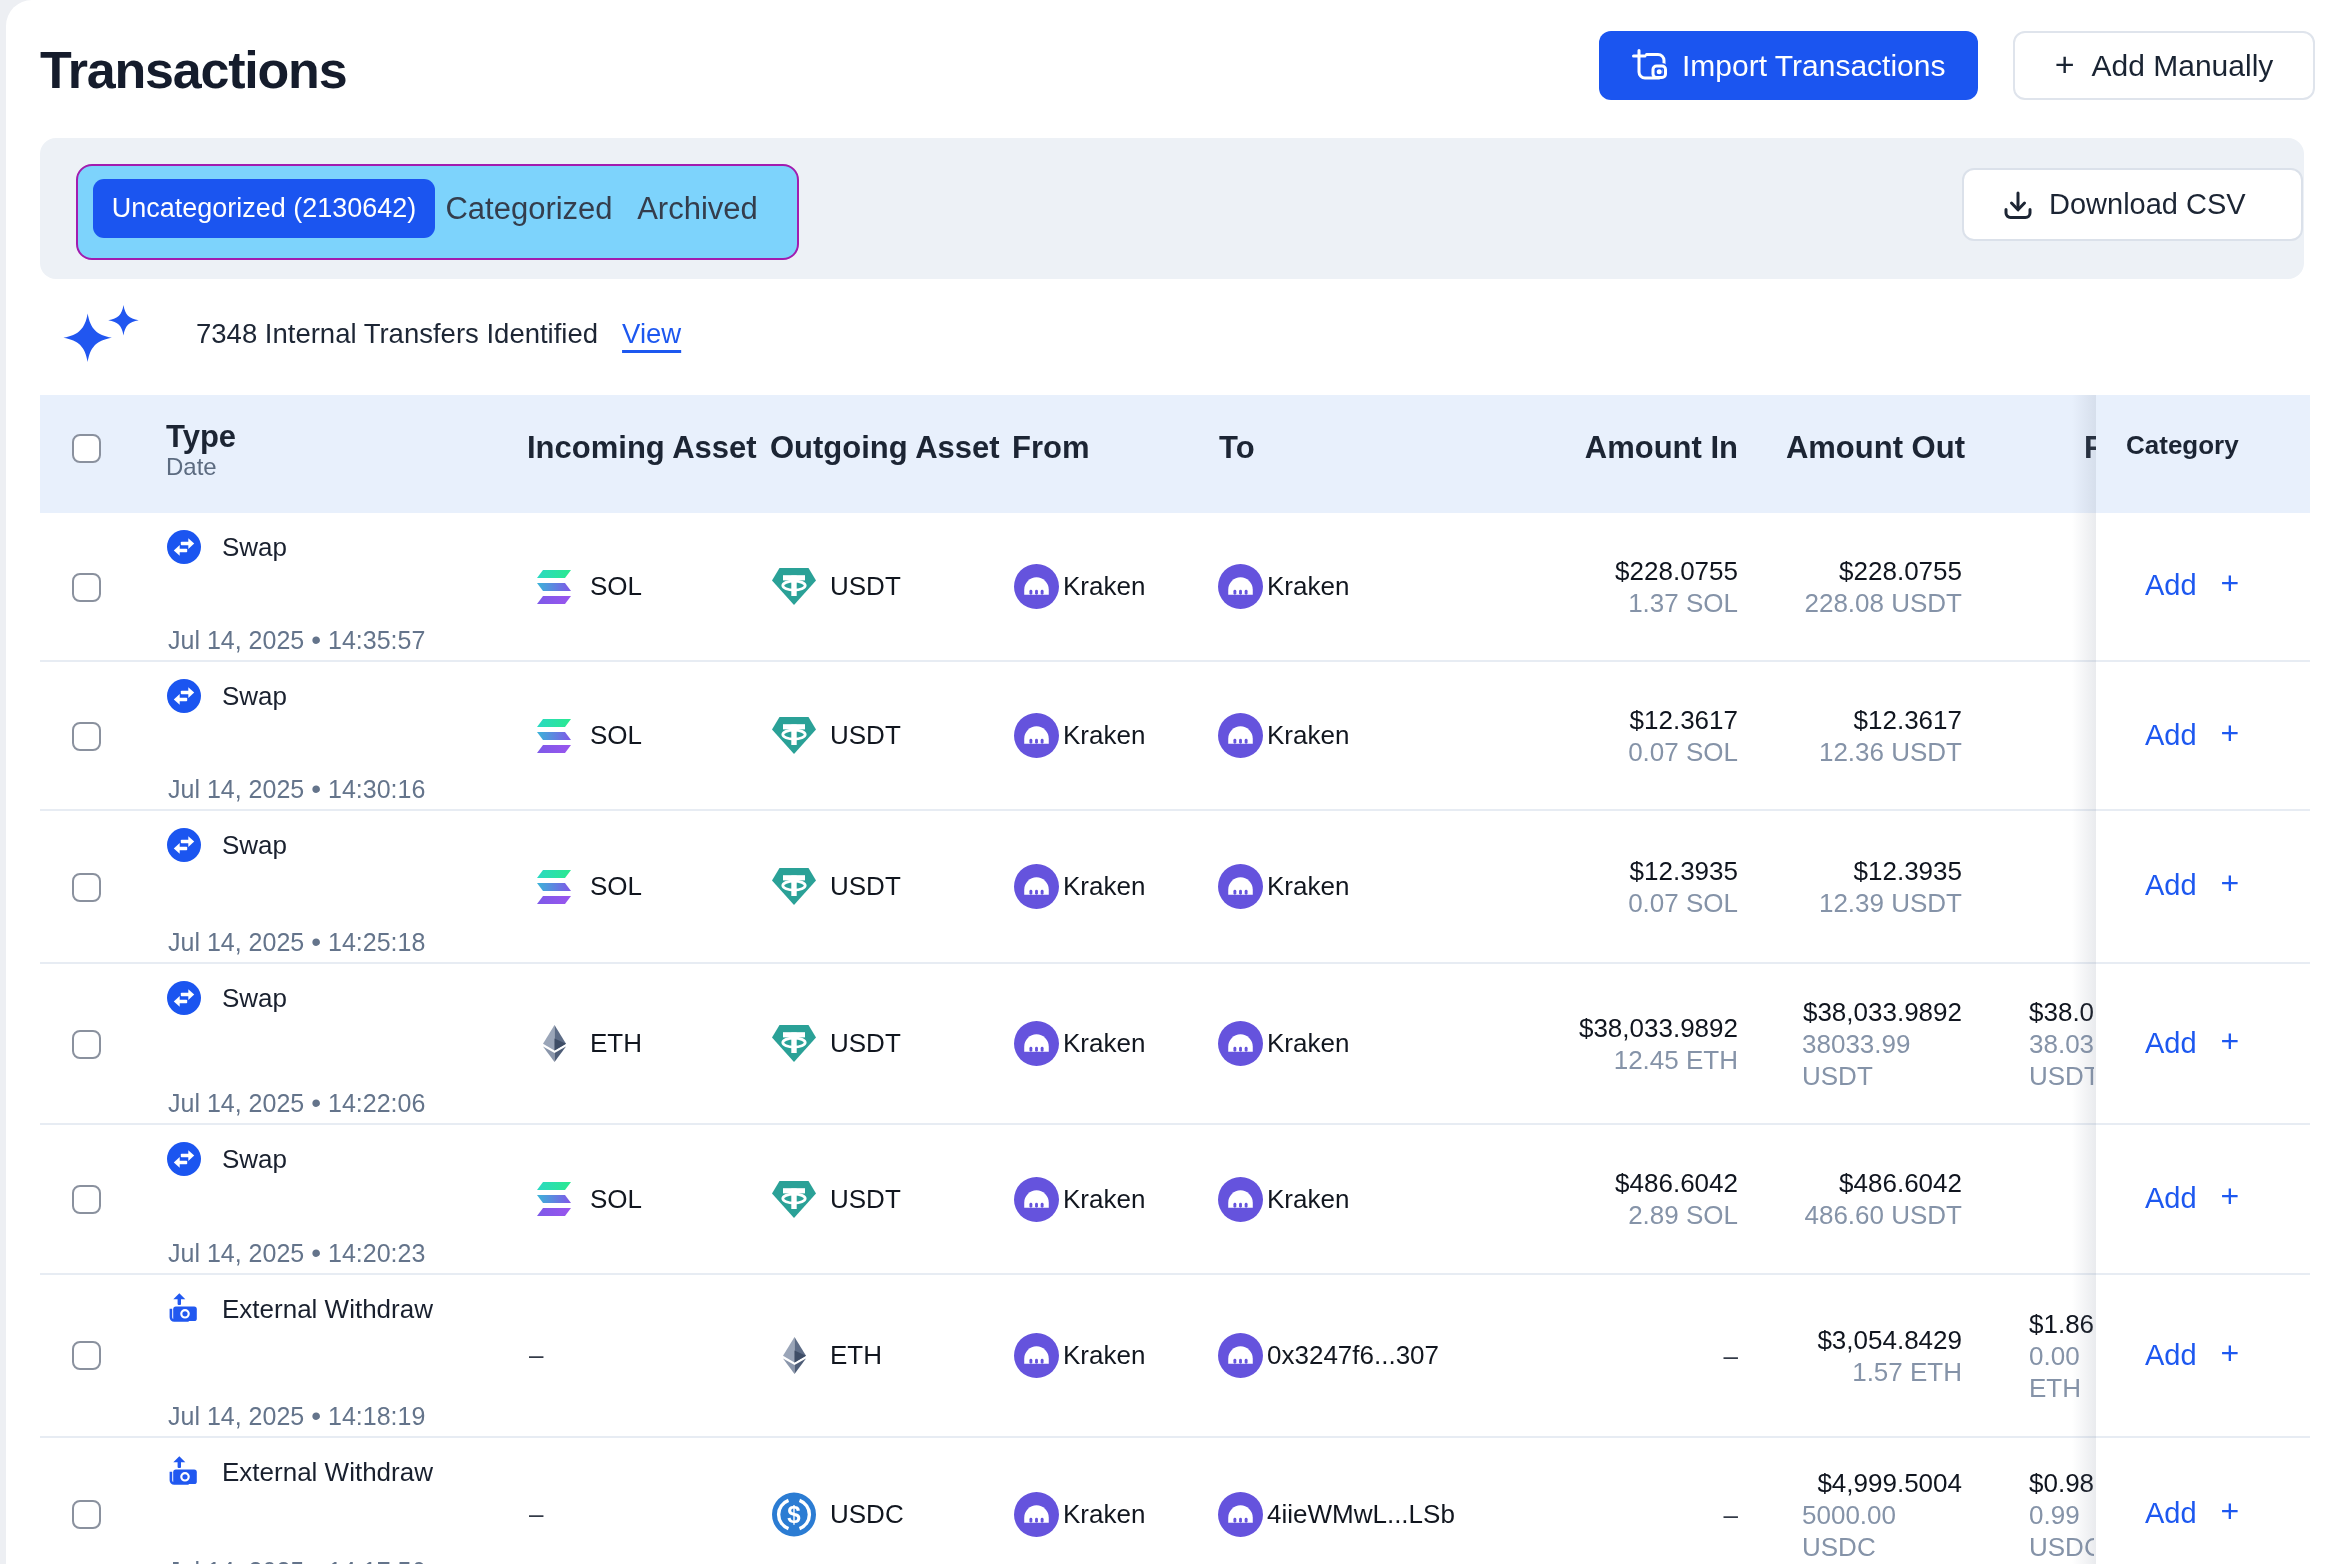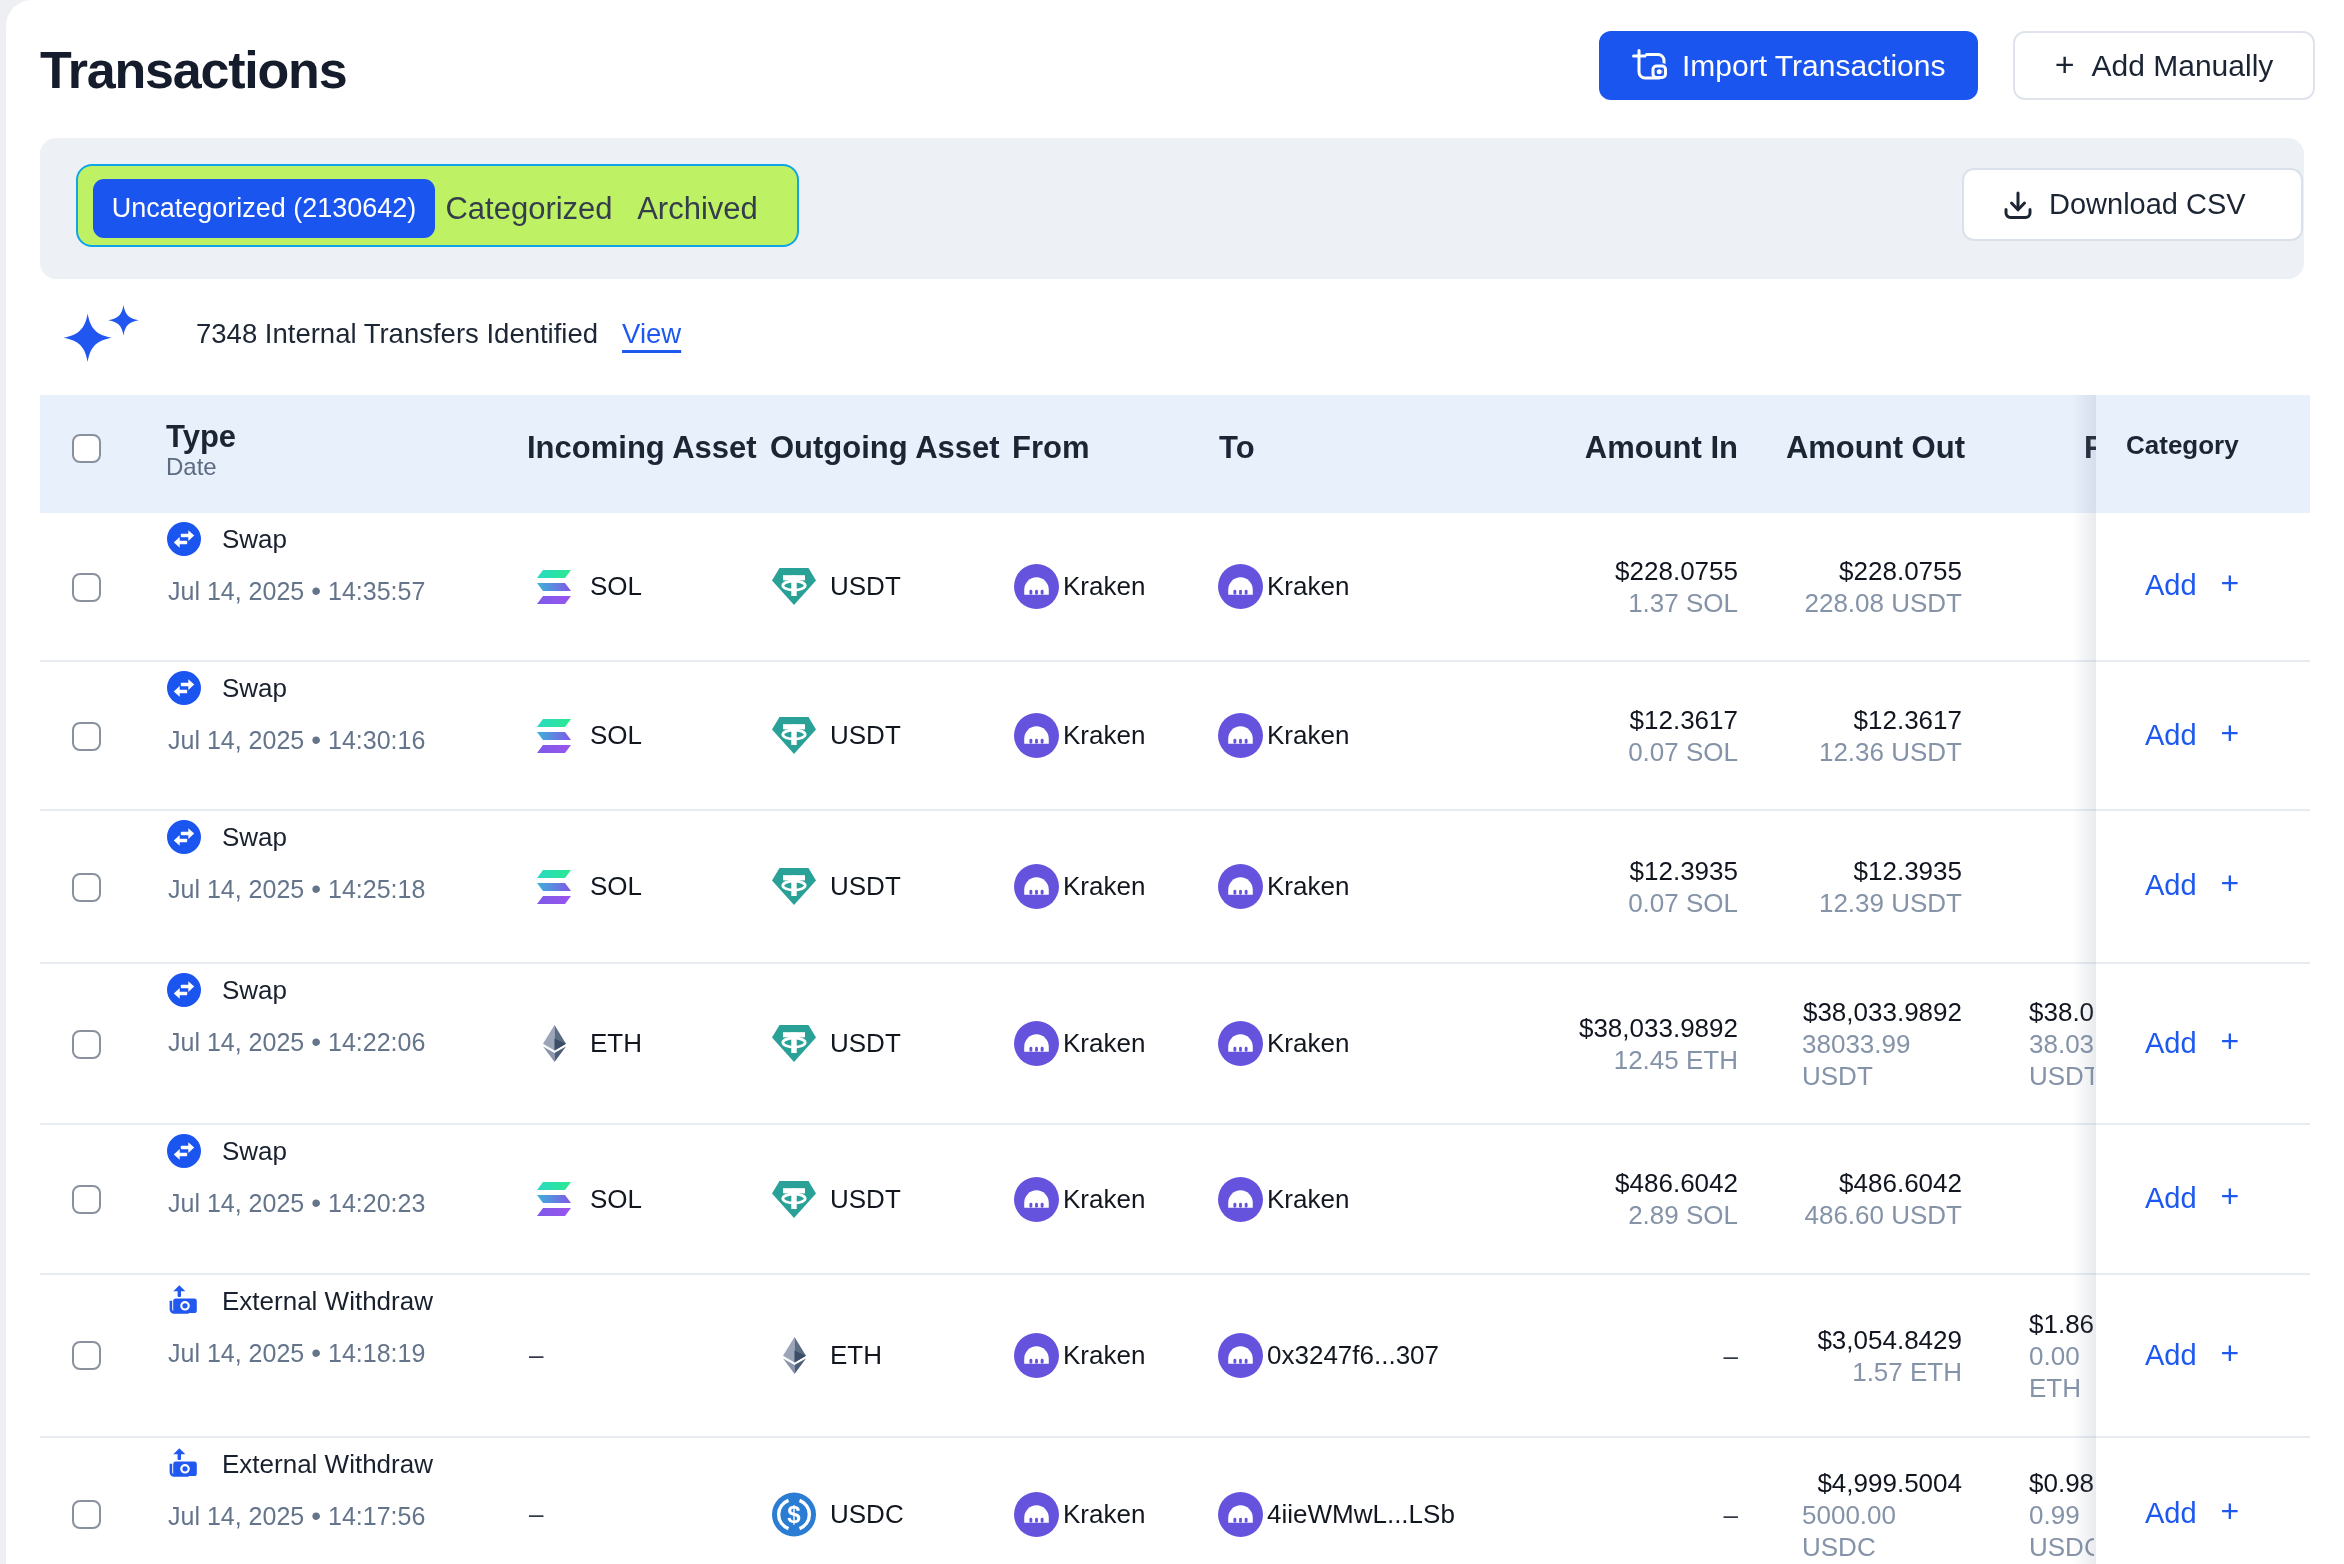--- a/index.html
+++ b/index.html
@@ -1,39 +1,39 @@
 <!DOCTYPE html>
 <html><head><meta charset="utf-8"><style>
 *{margin:0;padding:0;box-sizing:border-box}
 html,body{width:2344px;height:1564px;overflow:hidden;background:#edeff3;font-family:"Liberation Sans",sans-serif;-webkit-font-smoothing:antialiased}
 .card{position:absolute;left:6px;top:0;width:2338px;height:1564px;background:#fff;border-top-left-radius:26px}
 .title{position:absolute;left:40px;top:40px;font-size:52px;font-weight:700;color:#151c2c;letter-spacing:-1.2px}
 .btn-import{position:absolute;left:1599px;top:31px;width:379px;height:69px;background:#1b55f0;border-radius:12px;display:flex;align-items:center;padding-left:30px;gap:13px;color:#fff;font-size:30px;font-weight:500}
 .btn-addman{position:absolute;left:2013px;top:31px;width:302px;height:69px;background:#fff;border:2px solid #dfe4ec;border-radius:12px;display:flex;align-items:center;justify-content:center;gap:17px;color:#1a2433;font-size:30px;font-weight:500}
 .btn-addman .plus{font-size:34px;font-weight:400;margin-top:-3px}
 .filterbar{position:absolute;left:40px;top:138px;width:2264px;height:141px;background:#edf1f6;border-radius:16px}
-.tabbar{position:absolute;left:36px;top:26px;width:723px;height:83px;background:#bef264;border:2px solid #0ea5e9;border-radius:16px}
+.tabbar{position:absolute;left:36px;top:26px;width:723px;height:96px;background:#7dd3fc;border:2px solid #a21caf;border-radius:16px}
 .pill{position:absolute;left:15px;top:13px;width:342px;height:59px;background:#1b55f0;border-radius:11px;color:#fff;font-size:27px;font-weight:500;display:flex;align-items:center;justify-content:center}
 .tab{position:absolute;top:0;height:85px;display:flex;align-items:center;justify-content:center;color:#343d4c;font-size:31px;font-weight:500}
 .btn-more{position:absolute;left:1616px;top:30px;width:271px;height:73px;background:#fff;border:2px solid #dbe1ea;border-radius:12px;display:flex;align-items:center;padding-left:20px;gap:25px;color:#1c2534;font-size:29px;font-weight:500}
 .btn-dl{position:absolute;left:1922px;top:30px;width:341px;height:73px;background:#fff;border:2px solid #dbe1ea;border-radius:12px;display:flex;align-items:center;padding-left:36px;gap:13px;color:#1c2534;font-size:29px;font-weight:500}
 .transfers{position:absolute;left:56px;top:304px;display:flex;align-items:center;gap:24px;height:60px}
 .transfers .txt{font-size:27.5px;color:#1d2635}
 .transfers .view{font-size:27.5px;color:#1d58f0;font-weight:500;text-decoration:underline;text-underline-offset:7px;text-decoration-thickness:2.5px}
 .thead{position:absolute;left:40px;top:395px;width:2270px;height:118px;background:#e8f0fc}
 .hl{position:absolute;font-size:31px;font-weight:700;color:#1c2534;top:430px}
 .hr{text-align:right}
 .row{position:absolute;left:40px;width:2270px;border-bottom:2px solid #e7ecf3;background:#fff}
 .cell{position:absolute;top:0;height:100%;display:flex;align-items:center}
 .islot{width:44px;display:flex;justify-content:center;align-items:center}
 .asset{gap:14px}
 .albl{font-size:26px;color:#11161f}
 .pcell{gap:4px}
 .plbl{font-size:26px;color:#11161f}
-.typecell{position:absolute;left:127px;top:0;height:100%;display:flex;flex-direction:column;justify-content:flex-start;padding-top:6px}
+.typecell{position:absolute;left:127px;top:0;height:100%;display:flex;flex-direction:column;justify-content:space-between;padding-top:14px}
 .tline1{display:flex;align-items:center;gap:21px;height:40px}
 .tlbl{font-size:26px;color:#19202e}
 .tdate{font-size:25px;color:#64748b;height:40px;display:flex;align-items:center;margin-left:1px;margin-top:12px}.dot{margin:0 7px;font-size:28px}
 .amt{position:absolute;top:0;height:100%;display:flex;flex-direction:column;justify-content:center;text-align:right}
 .a1{font-size:26px;font-weight:500;color:#10151f;line-height:32px}
 .a2{font-size:26px;color:#8593a8;line-height:32px}
 .chk{position:absolute;left:32px;width:29px;height:29px;border:2.6px solid #8a919e;border-radius:8px;background:#fff}
 .hchk{position:absolute;left:72px;top:434px;width:29px;height:29px;border:2.6px solid #8a919e;border-radius:8px;background:#fff}
 .dash{font-size:26px;color:#333a47}
 .feeclip{position:absolute;left:1950px;top:0;width:104px;height:100%;overflow:hidden}

